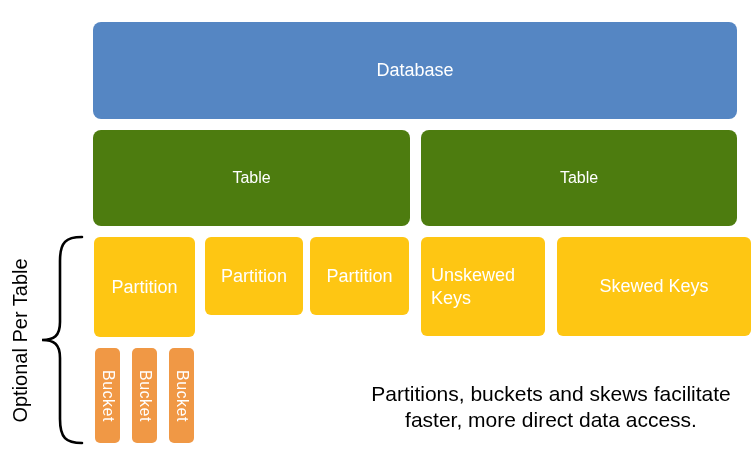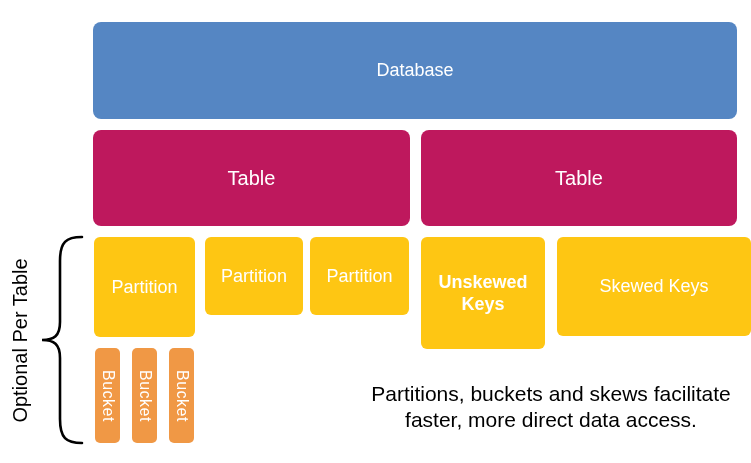--- a/index.html
+++ b/index.html
@@ -13,50 +13,50 @@
     width: 751px;
     height: 463px;
     background: #ffffff;
     overflow: hidden;
   }
   .box {
     position: absolute;
     display: flex;
     align-items: center;
     justify-content: center;
-    text-align: center;
+    text-align: left;
     color: #ffffff;
     box-sizing: border-box;
   }
   .box span { display: block; }
 
   .db {
     left: 93px; top: 22px; width: 644px; height: 97px;
     background: #5586C3;
     border-radius: 8px;
     font-size: 18px;
   }
   .tbl {
-    background: #be185d;
+    background: #4d7c0f;
     border-radius: 8px;
-    font-size: 20px;
+    font-size: 16px;
   }
   .tbl1 { left: 93px;  top: 130px; width: 317px; height: 96px; }
   .tbl2 { left: 421px; top: 130px; width: 316px; height: 96px; }
 
   .part, .keys {
     background: #FEC613;
     border-radius: 6px;
     font-size: 18px;
     line-height: 1.25;
   }
   .part1 { left: 94px;  top: 237px; width: 101px; height: 100px; }
   .part2 { left: 205px; top: 237px; width: 98px;  height: 78px; }
   .part3 { left: 310px; top: 237px; width: 99px;  height: 78px; }
-  .keys1 { left: 421px; top: 237px; width: 124px; height: 112px; padding: 0 10px; font-weight: bold; }
+  .keys1 { left: 421px; top: 237px; width: 124px; height: 99px; padding: 0 10px; }
   .keys2 { left: 557px; top: 237px; width: 194px; height: 99px; }
 
   .bucket {
     background: #F09845;
     border-radius: 5px;
     font-size: 16px;
   }
   .bucket span {
     transform: rotate(90deg);
     white-space: nowrap;

